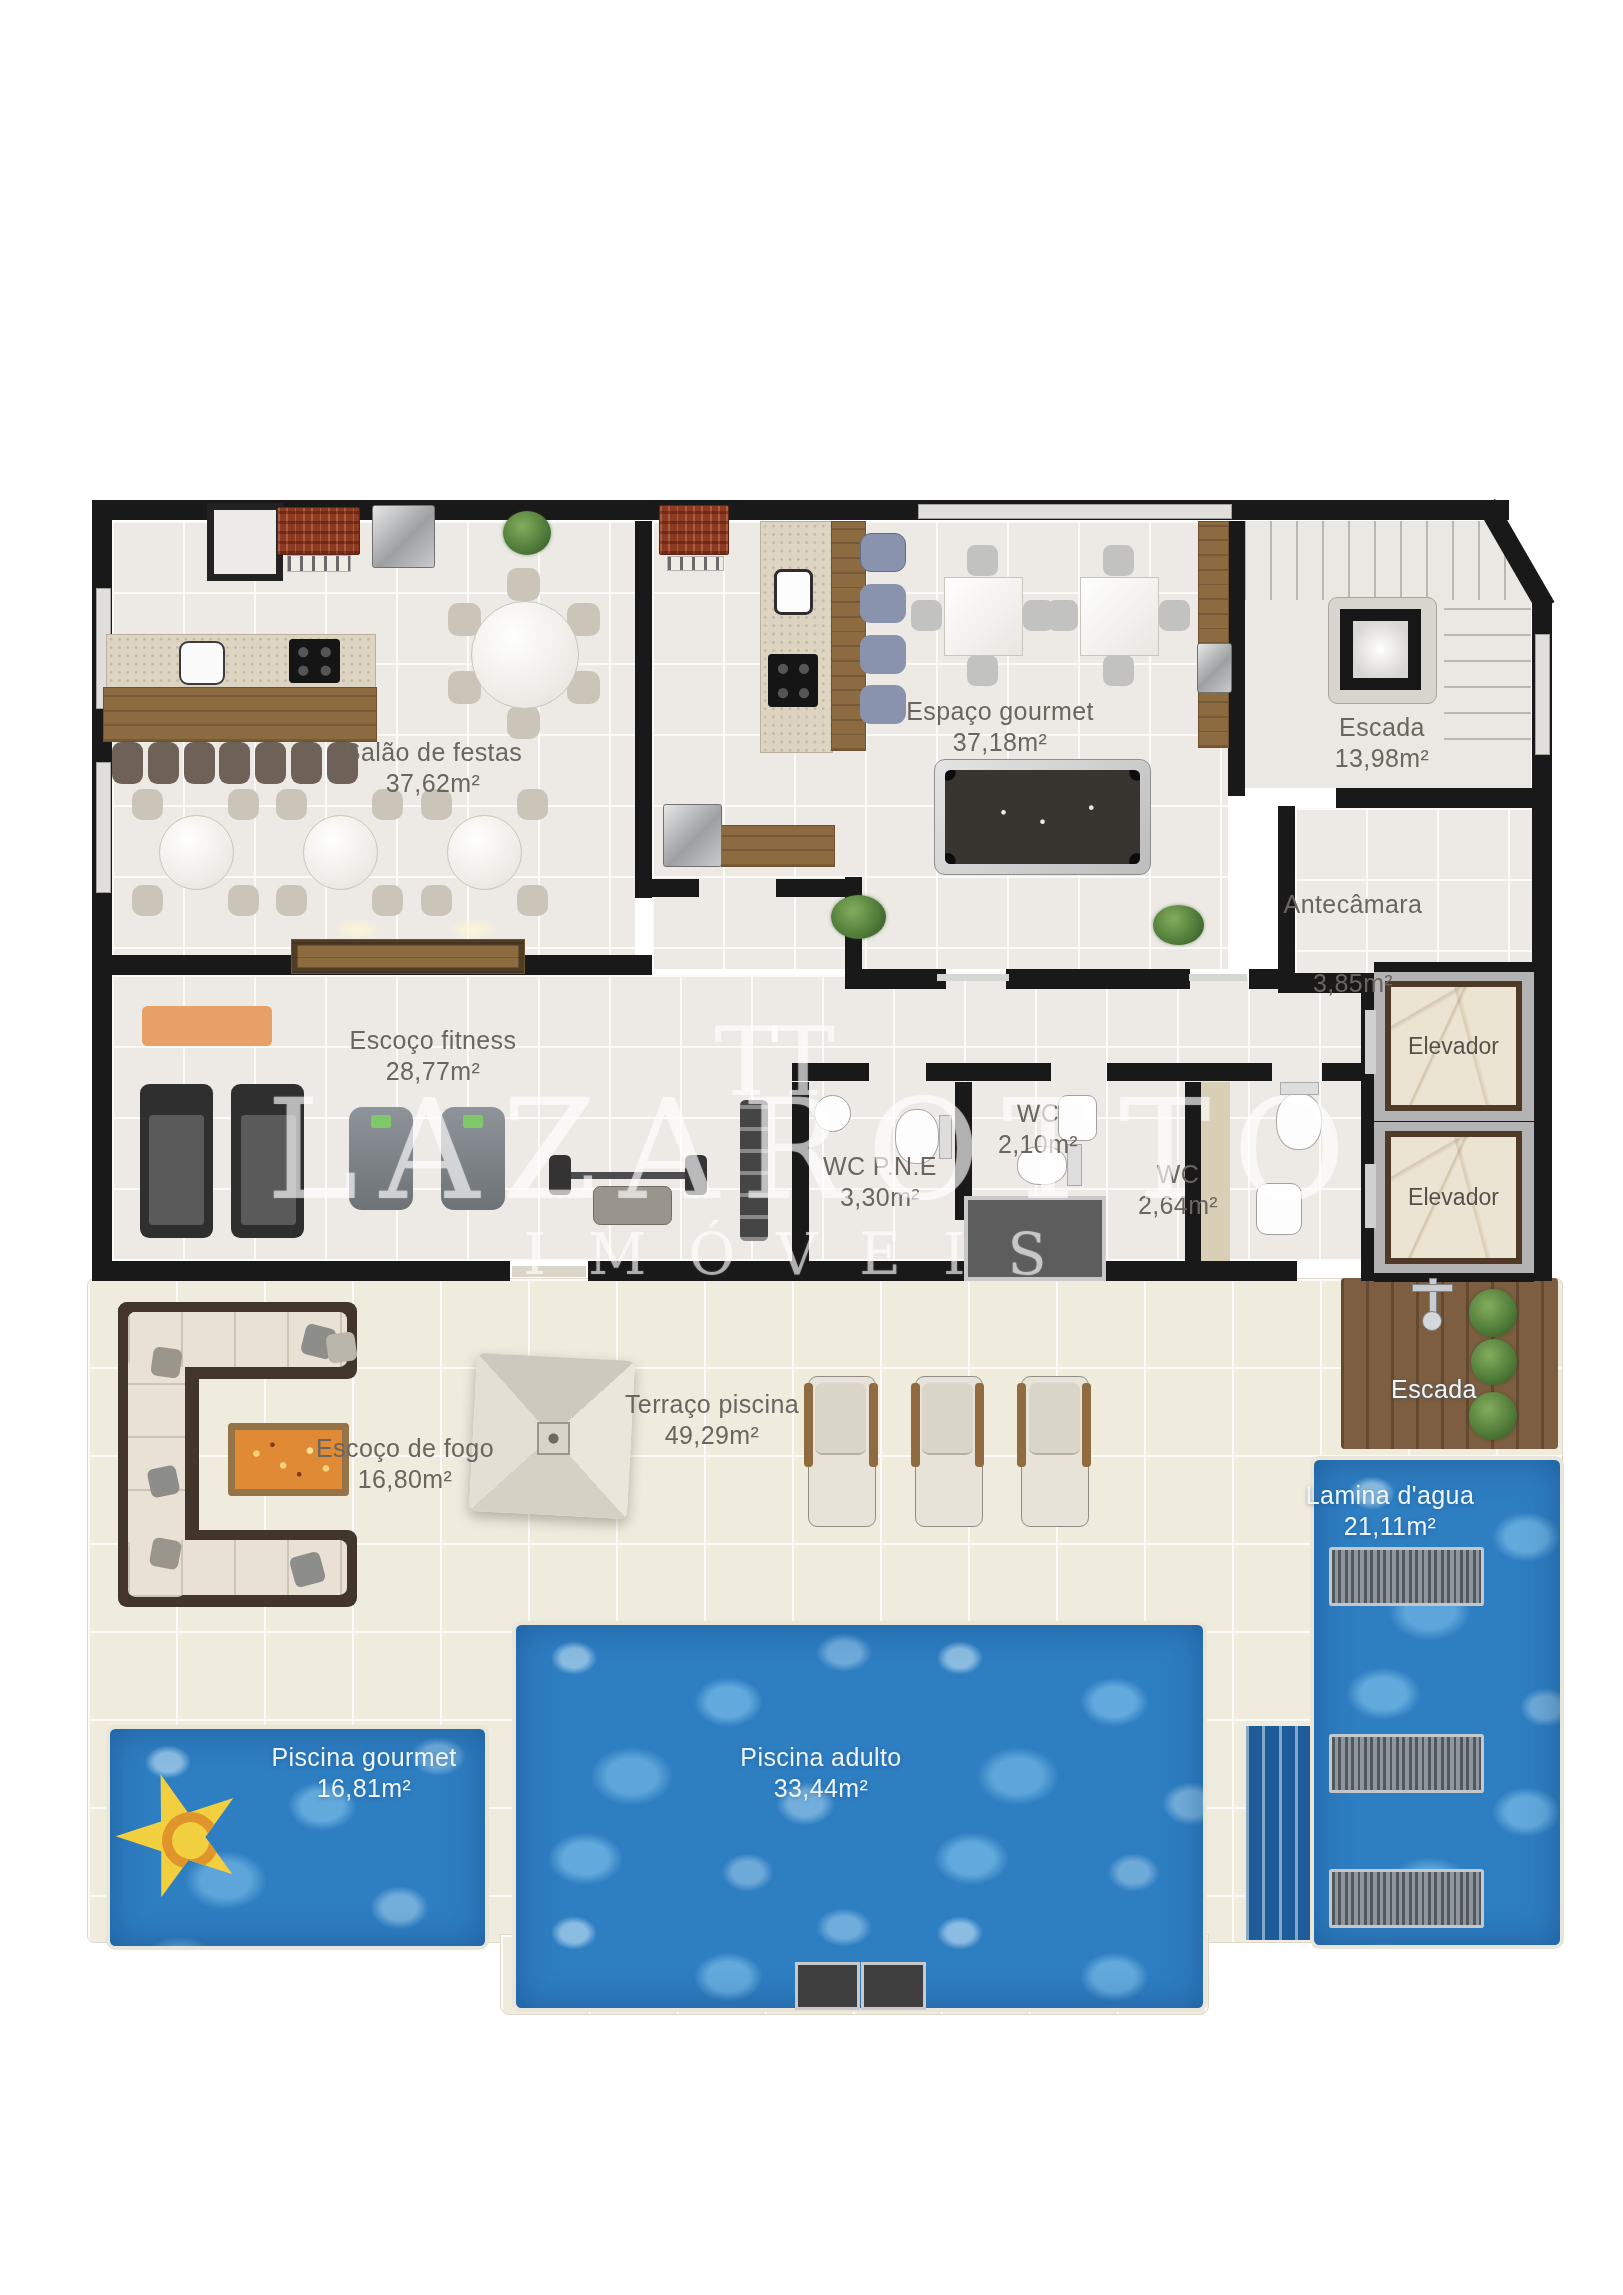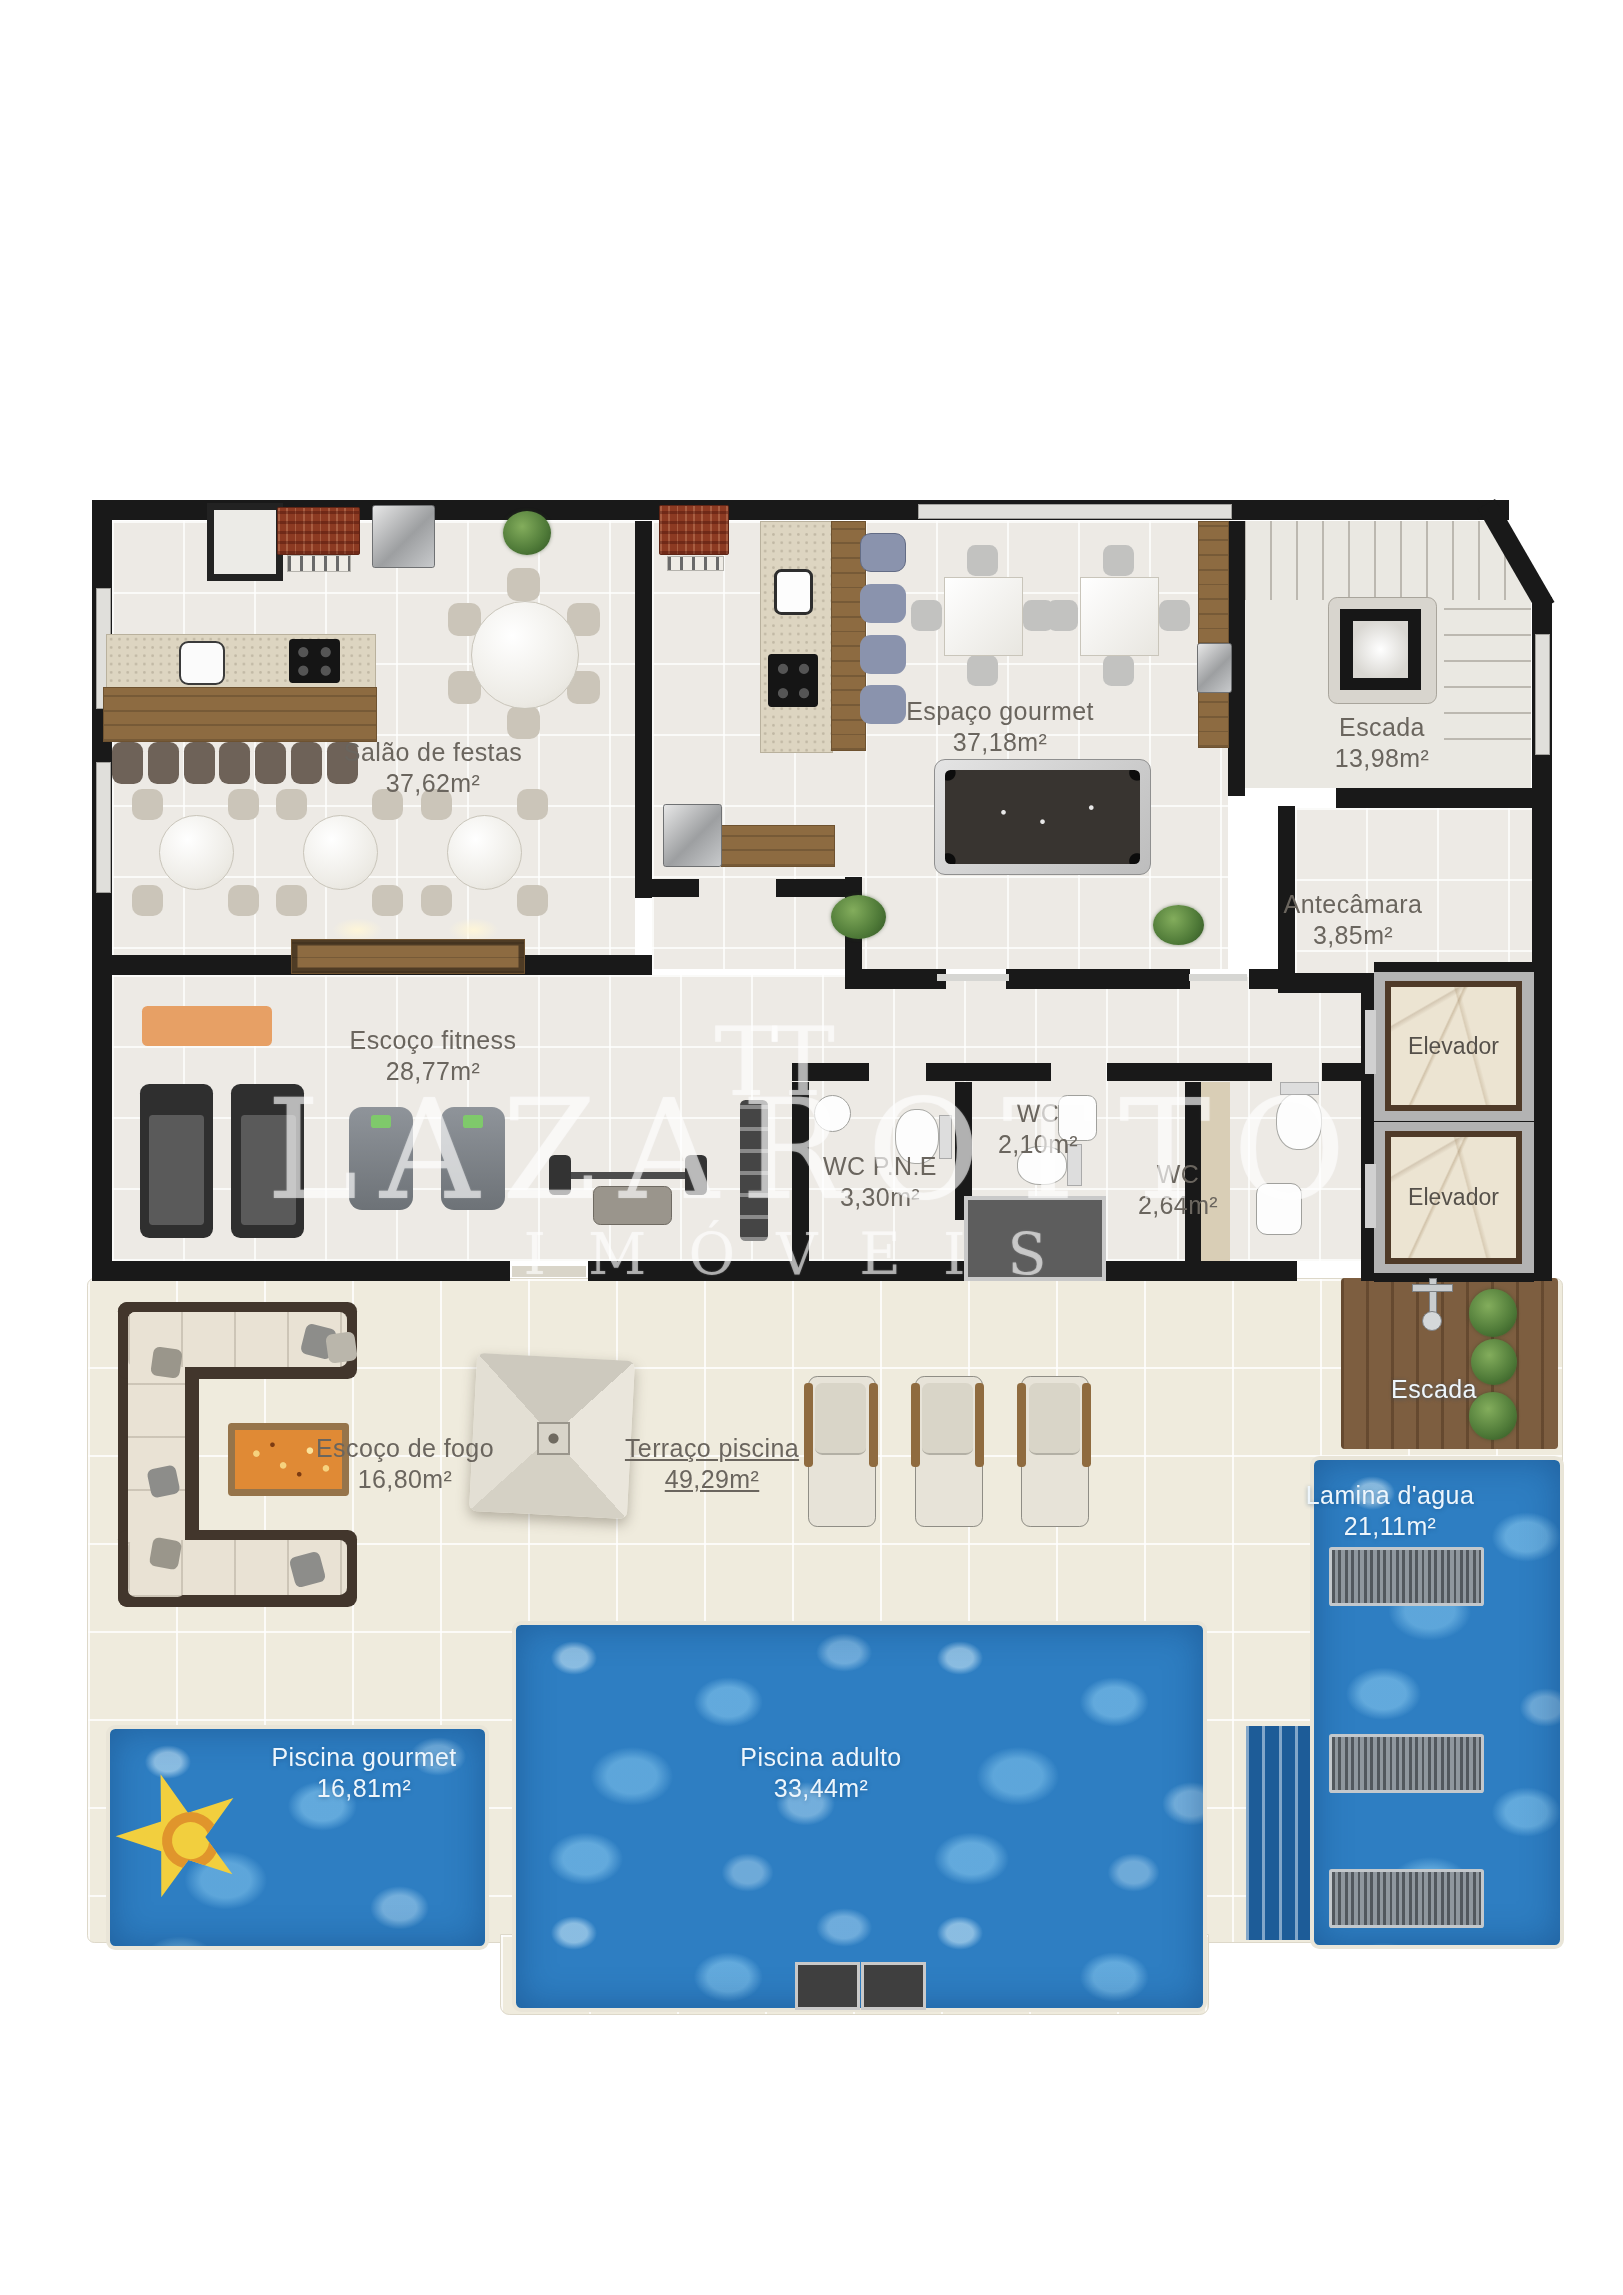--- a/index.html
+++ b/index.html
@@ -299,21 +299,21 @@
     <span>37,62m²</span>
   </div>
   <div class="lbl" style="left:1000px;top:696px;">
     <span>Espaço gourmet</span>
     <span>37,18m²</span>
   </div>
   <div class="lbl" style="left:1382px;top:712px;">
     <span>Escada</span>
     <span>13,98m²</span>
   </div>
-  <div class="lbl" style="left:1353px;top:889px;">
+  <div class="lbl" style="left:1353px;top:889px;gap:48px;">
     <span>Antecâmara</span>
     <span>3,85m²</span>
   </div>
   <div class="lbl" style="left:433px;top:1025px;">
     <span>Escoço fitness</span>
     <span>28,77m²</span>
   </div>
   <div class="lbl" style="left:880px;top:1151px;">
     <span>WC P.N.E</span>
     <span>3,30m²</span>
@@ -326,21 +326,21 @@
     <span>WC</span>
     <span>2,64m²</span>
   </div>
   <div class="lbl lbl-w" style="left:1434px;top:1374px;">
     <span>Escada</span>
   </div>
   <div class="lbl" style="left:405px;top:1433px;">
     <span>Escoço de fogo</span>
     <span>16,80m²</span>
   </div>
-  <div class="lbl" style="left:712px;top:1433px;text-decoration:underline;">
+  <div class="lbl" style="left:712px;top:1389px;">
     <span>Terraço piscina</span>
     <span>49,29m²</span>
   </div>
   <div class="lbl lbl-w" style="left:1390px;top:1480px;">
     <span>Lamina d'agua</span>
     <span>21,11m²</span>
   </div>
   <div class="lbl lbl-w" style="left:364px;top:1742px;">
     <span>Piscina gourmet</span>
     <span>16,81m²</span>

